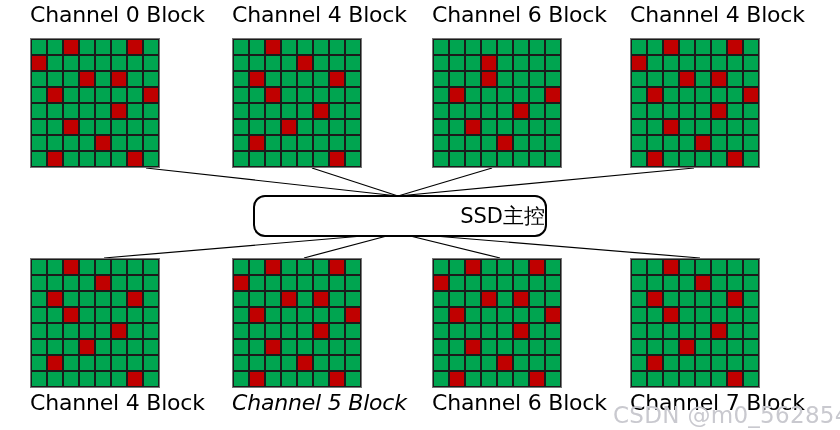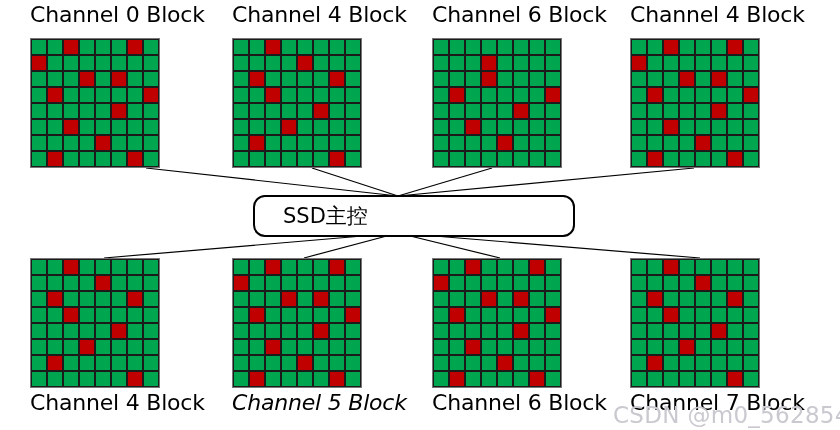--- a/index.html
+++ b/index.html
@@ -61,22 +61,21 @@
     position: absolute;
     left: 253px;
     top: 195px;
     width: 290px;
     height: 38px;
     border: 2px solid #000000;
     border-radius: 12px;
     background: #ffffff;
     display: flex;
     align-items: center;
-    justify-content: flex-start;
-    padding-left: 28px;
+    justify-content: flex-end;
   }
   #controller-label {
     font-size: 21px;
     color: #000000;
     font-family: "DejaVu Sans", "Liberation Sans", sans-serif;
     white-space: nowrap;
   }
 
   
   #watermark {

